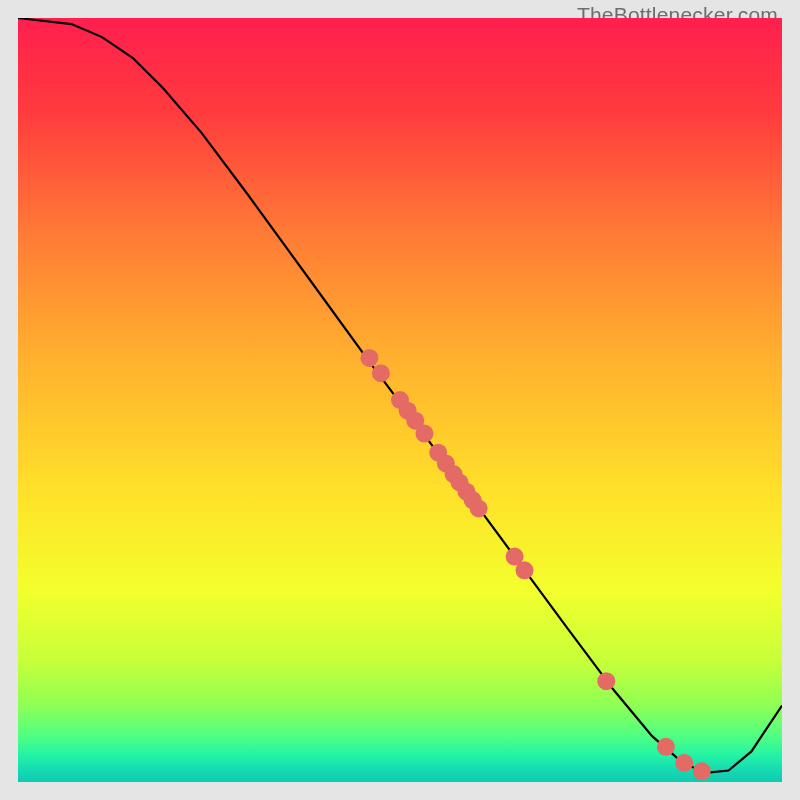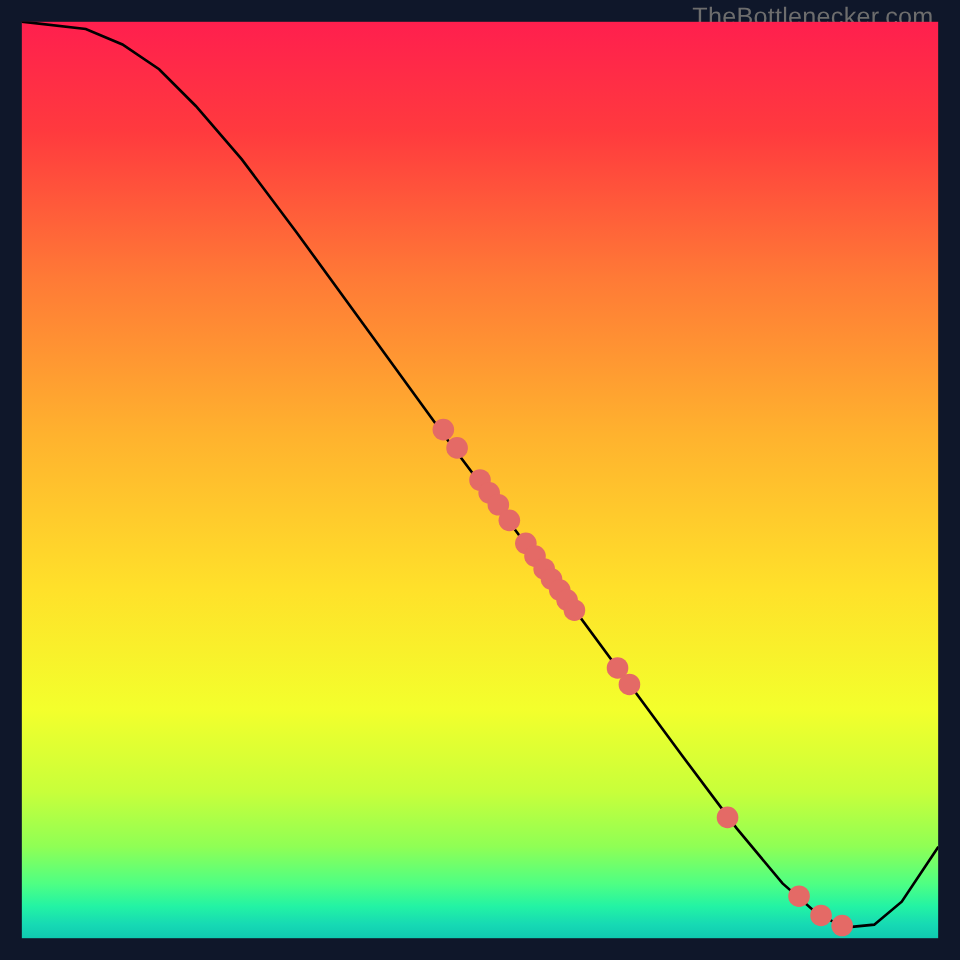--- a/index.html
+++ b/index.html
@@ -8,21 +8,21 @@
     width: 800px;
     height: 800px;
     background: #000;
     overflow: hidden;
     font-family: Arial, Helvetica, sans-serif;
   }
   .stage {
     position: relative;
     width: 800px;
     height: 800px;
-    background: #0f172a;
+    background: #e5e5e5;
   }
   .plot {
     position: absolute;
     left: 18px;
     top: 18px;
     width: 764px;
     height: 764px;
   }
   .watermark {
     position: absolute;

